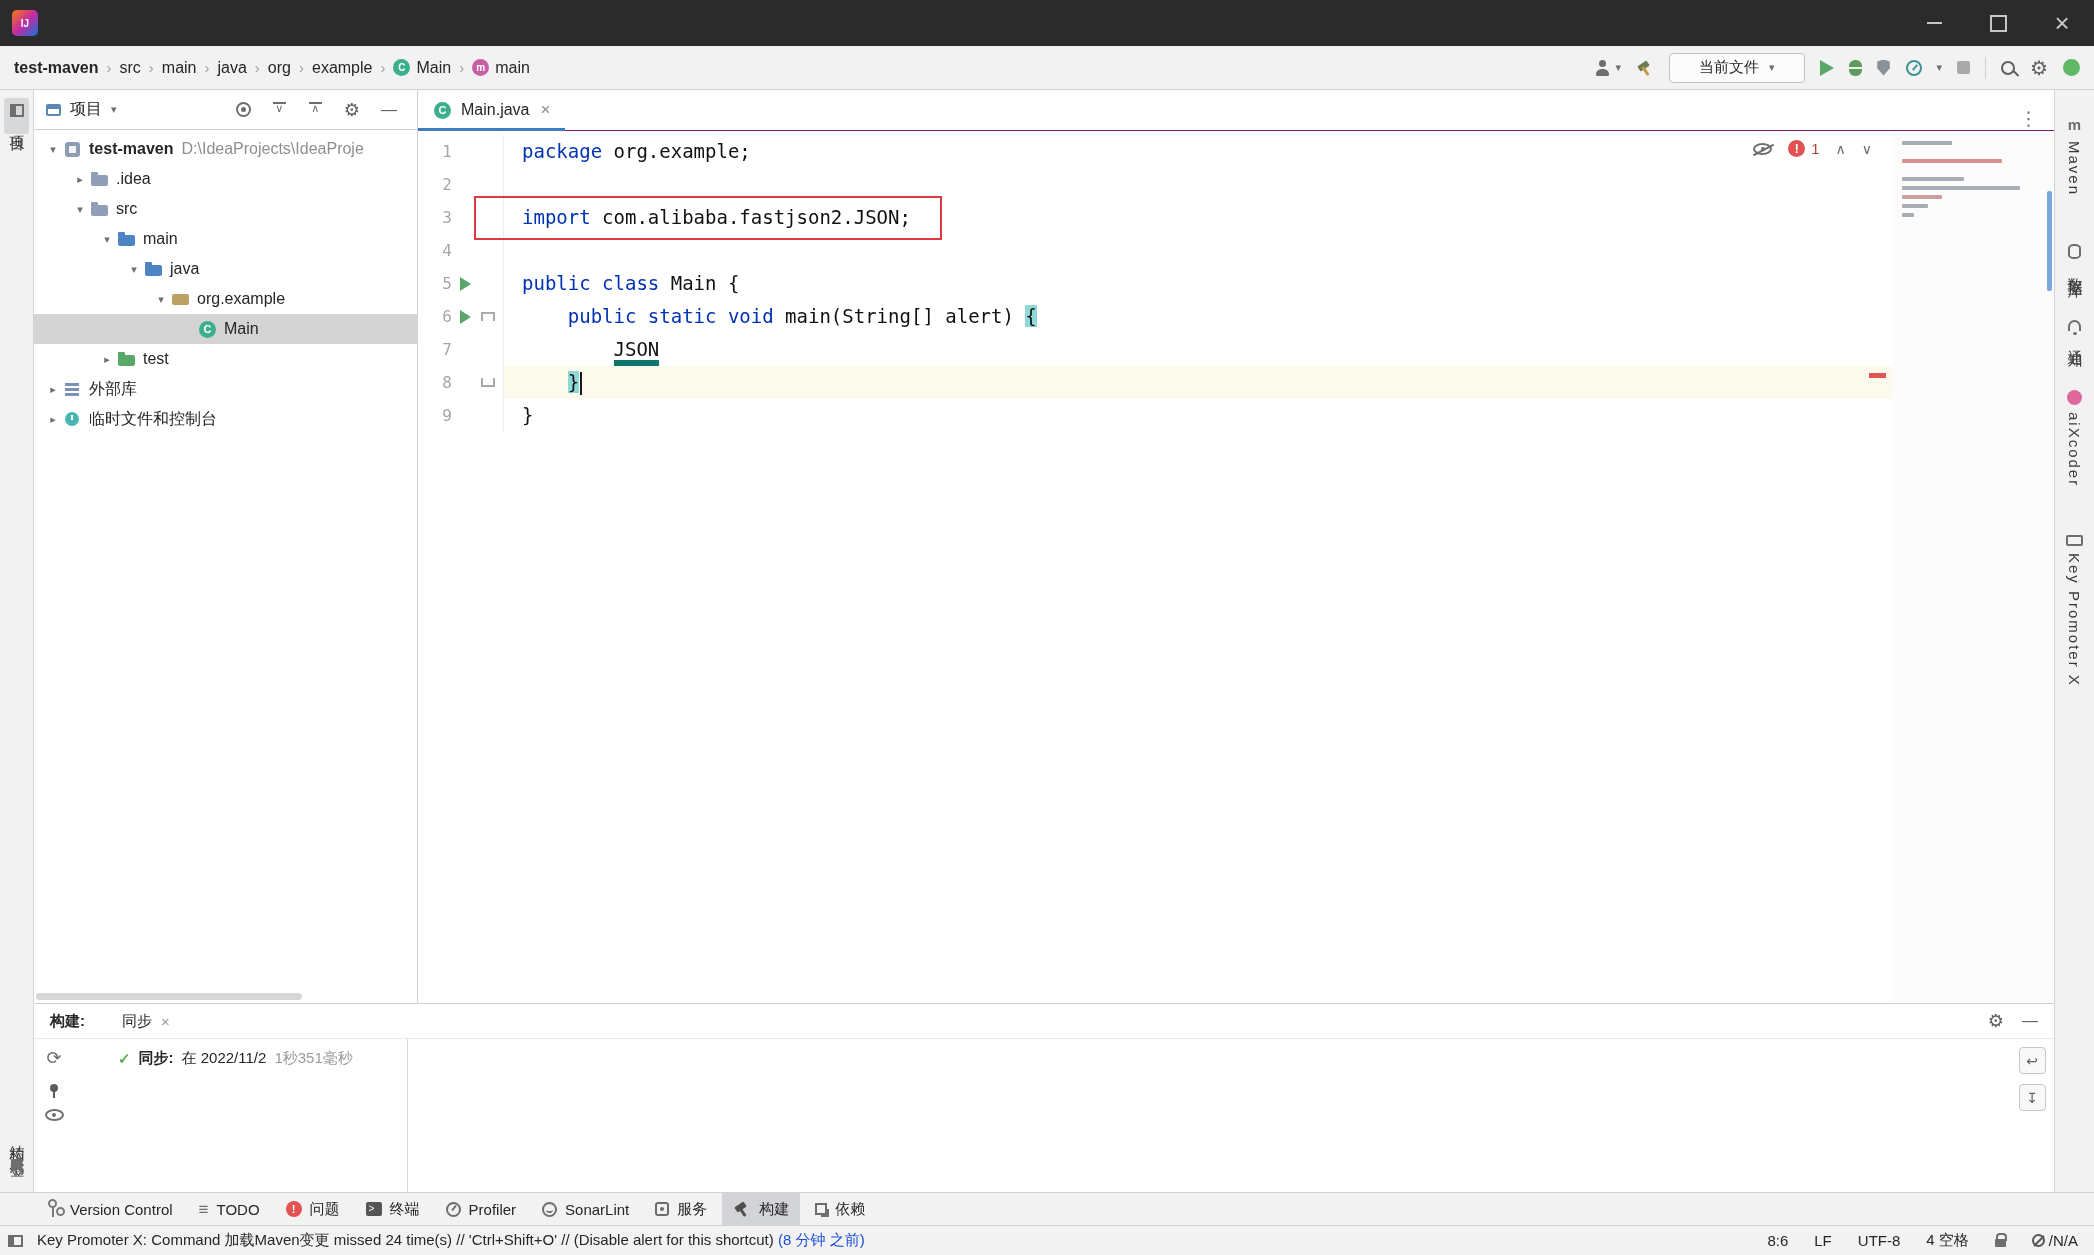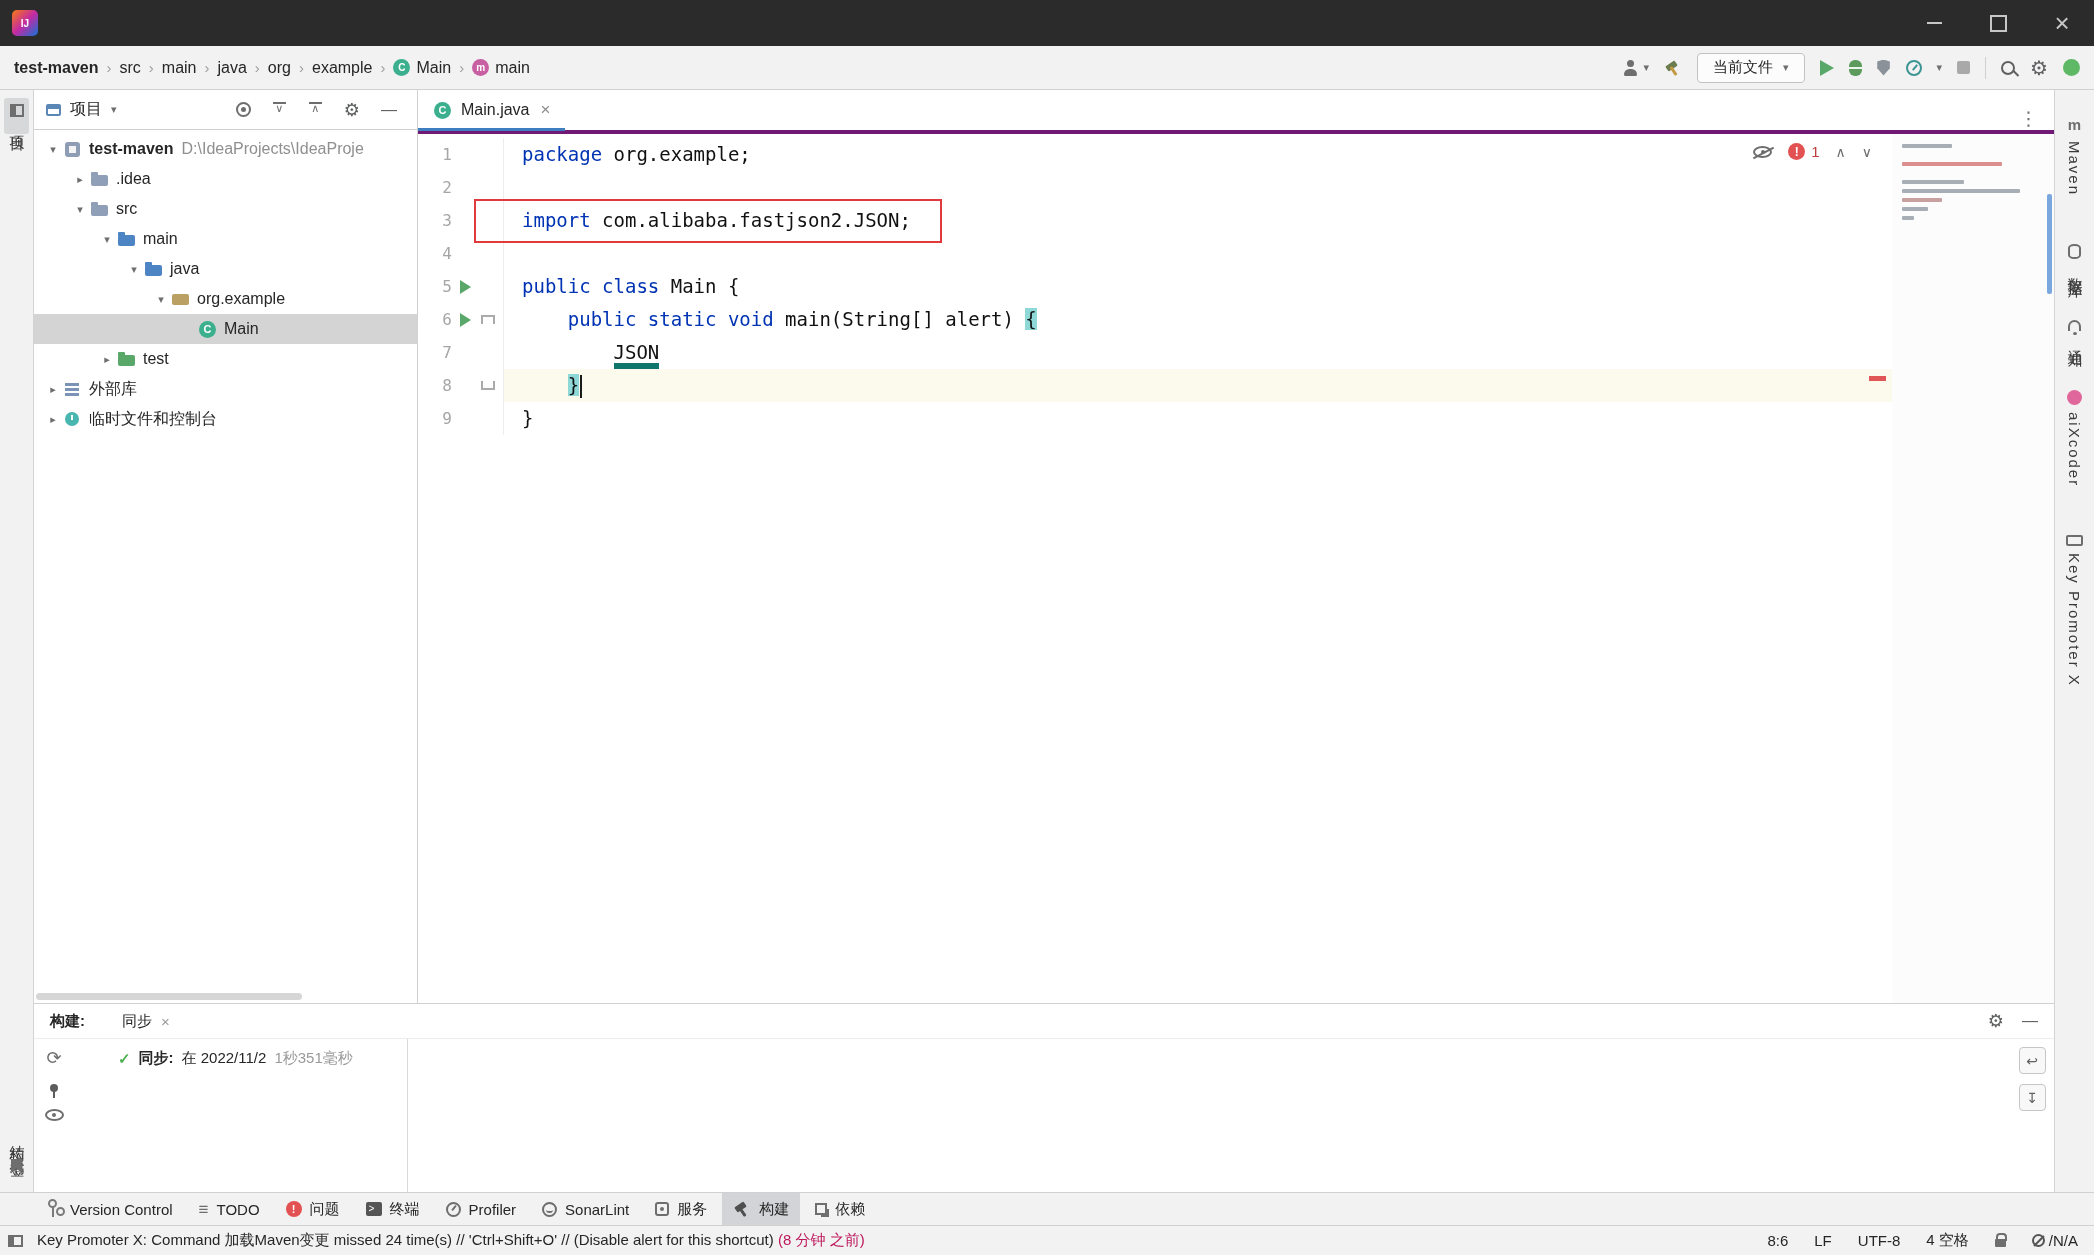--- a/index.html
+++ b/index.html
@@ -22,21 +22,21 @@
 
 .navbar{flex:0 0 44px;background:#f2f2f2;border-bottom:1px solid #d1d1d1;display:flex;align-items:center;padding:0 14px}
 .crumbs{display:flex;align-items:center;gap:5px;font-size:16px;color:#262626;white-space:nowrap}
 .crumb{display:flex;align-items:center;gap:6px}
 .crumb-sep{color:#9d9d9d;font-size:15px;margin:0 3px}
 .mini-circle{width:17px;height:17px;border-radius:50%;color:#fff;font-size:10px;font-weight:bold;display:flex;align-items:center;justify-content:center}
 .mc-class{background:#3cb08e}
 .mc-method{background:#c95fa3}
 .nav-actions{margin-left:auto;display:flex;align-items:center;gap:15px}
 .nv-chev{color:#6e6e6e;font-size:11px}
-.combo{border:1px solid #c2c2c2;border-radius:4px;background:#fcfcfc;height:30px;padding:0 15px;display:flex;align-items:center;gap:10px;font-size:15px;color:#262626}
+.combo{border:1px solid #c2c2c2;border-radius:4px;background:#fcfcfc;height:30px;padding:0 29px;display:flex;align-items:center;gap:10px;font-size:15px;color:#262626}
 .v-sep{width:1px;height:22px;background:#d0d0d0}
 
 
 .i{display:inline-block;position:relative}
 .i-person{width:17px;height:17px}
 .i-person::before{content:'';position:absolute;left:5px;top:1px;width:7px;height:7px;border-radius:50%;background:#6e6e6e}
 .i-person::after{content:'';position:absolute;left:2px;bottom:0;width:13px;height:7px;border-radius:7px 7px 2px 2px;background:#6e6e6e}
 .i-hammer{width:18px;height:18px}
 .i-hammer::before{content:'';position:absolute;left:2px;top:4px;width:11px;height:6px;background:#6b7d4f;border-radius:1px;transform:rotate(-35deg)}
 .i-hammer::after{content:'';position:absolute;left:8px;top:7px;width:3px;height:10px;background:#c29a43;border-radius:1px;transform:rotate(-35deg)}
@@ -112,21 +112,21 @@
 .ic-package::before{content:'';position:absolute;left:1px;top:4px;width:17px;height:11px;background:#bba063;border-radius:2px}
 .ic-class::before{content:'C';width:17px;height:17px;border-radius:50%;background:#3cb08e;color:#fff;font-size:11px;font-weight:bold;display:flex;align-items:center;justify-content:center}
 .ic-maven::before{content:'m';color:#c4523f;font-weight:bold;font-size:17px;font-family:"Liberation Serif",serif}
 .ic-libraries::before{content:'';position:absolute;left:2px;top:3px;width:14px;height:13px;background:linear-gradient(#7c93b8 0 3px,transparent 3px 5px,#7c93b8 5px 8px,transparent 8px 10px,#7c93b8 10px 13px)}
 .ic-scratches::before{content:'';position:absolute;left:2px;top:2px;width:14px;height:14px;border-radius:50%;background:#49b6b0}
 .ic-scratches::after{content:'';position:absolute;left:8px;top:5px;width:2px;height:5px;background:#fff}
 .hscroll{position:absolute;left:2px;bottom:3px;width:266px;height:7px;background:#cfcfcf;border-radius:4px;opacity:.85}
 
 
 .editor-col{flex:1;display:flex;flex-direction:column;min-width:0}
-.tabbar{flex:0 0 40px;border-bottom:4px solid #701a75;background:#fff;display:flex;align-items:flex-end}
+.tabbar{flex:0 0 40px;border-bottom:1px solid #701a75;background:#fff;display:flex;align-items:flex-end}
 .tab{height:40px;display:flex;align-items:center;gap:9px;padding:0 15px;font-size:16px;color:#262626;position:relative}
 .tab.selected::after{content:'';position:absolute;left:0;right:0;bottom:-1px;height:3px;background:#3e7ec0}
 .tab .t-ic{margin:0}
 .tab-close{color:#8a8a8a;font-size:17px;margin-left:2px}
 .tab-more{margin-left:auto;padding:0 16px;color:#6e6e6e;font-size:19px}
 .editor{flex:1;position:relative;background:#fff;overflow:hidden}
 .code-area{position:absolute;left:0;top:0;bottom:0;right:162px;padding-top:4px}
 .cl{display:flex;height:33px;line-height:33px;font-family:"DejaVu Sans Mono",monospace;font-size:19px}
 .gut{flex:0 0 86px;display:flex;align-items:center;border-right:1px solid #ededed}
 .lnum{flex:0 0 34px;text-align:right;color:#a6a6a6;font-size:16px}
@@ -191,21 +191,21 @@
 .bi-dependencies{width:12px;height:12px;border:2px solid #6e6e6e;box-shadow:4px 4px 0 -2px #6e6e6e}
 .bi-build{width:18px;height:18px}
 .bi-build::before{content:'';position:absolute;left:2px;top:4px;width:11px;height:6px;background:#4f4f4f;border-radius:1px;transform:rotate(-35deg)}
 .bi-build::after{content:'';position:absolute;left:8px;top:7px;width:3px;height:10px;background:#4f4f4f;border-radius:1px;transform:rotate(-35deg)}
 
 
 .statusbar{flex:0 0 30px;background:#f2f2f2;border-top:1px solid #d1d1d1;display:flex;align-items:center;padding:0 16px 0 8px;font-size:15px;color:#262626}
 .sb-ic{width:15px;height:12px;border:2px solid #6e6e6e;position:relative;margin-right:14px}
 .sb-ic::before{content:'';position:absolute;left:0;top:0;bottom:0;width:4px;background:#6e6e6e}
 .sb-msg{white-space:nowrap;overflow:hidden}
-.sb-time{color:#be185d}
+.sb-time{color:#1d4ed8}
 .sb-right{margin-left:auto;display:flex;align-items:center;gap:26px;white-space:nowrap}
 .na-wrap{display:flex;align-items:center;gap:4px}
 </style>
 </head>
 <body>
 
 <div class="app">
 
   <div class="titlebar">
     <div class="app-logo">IJ</div>

